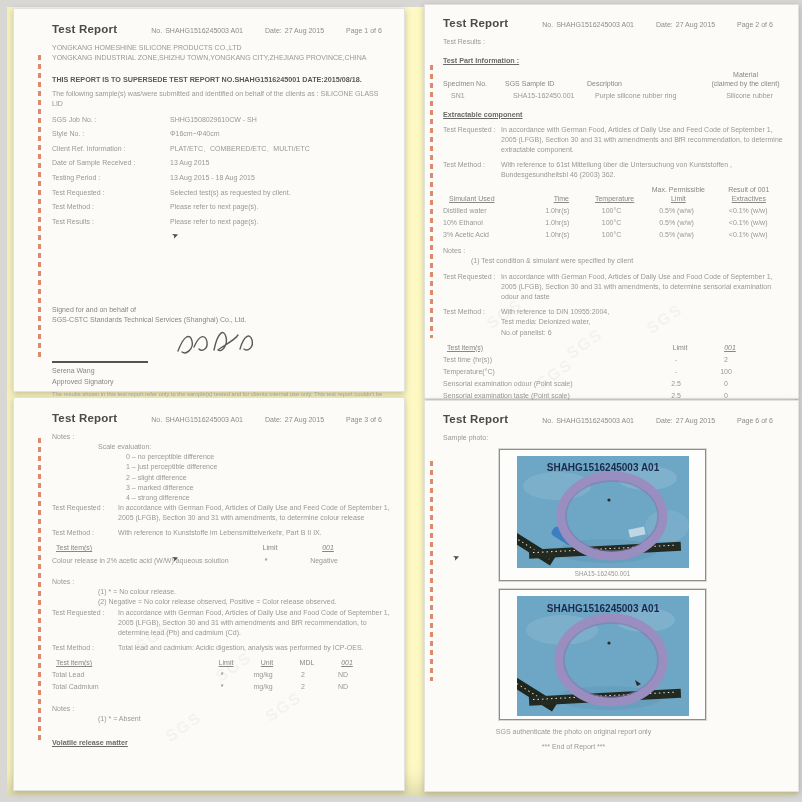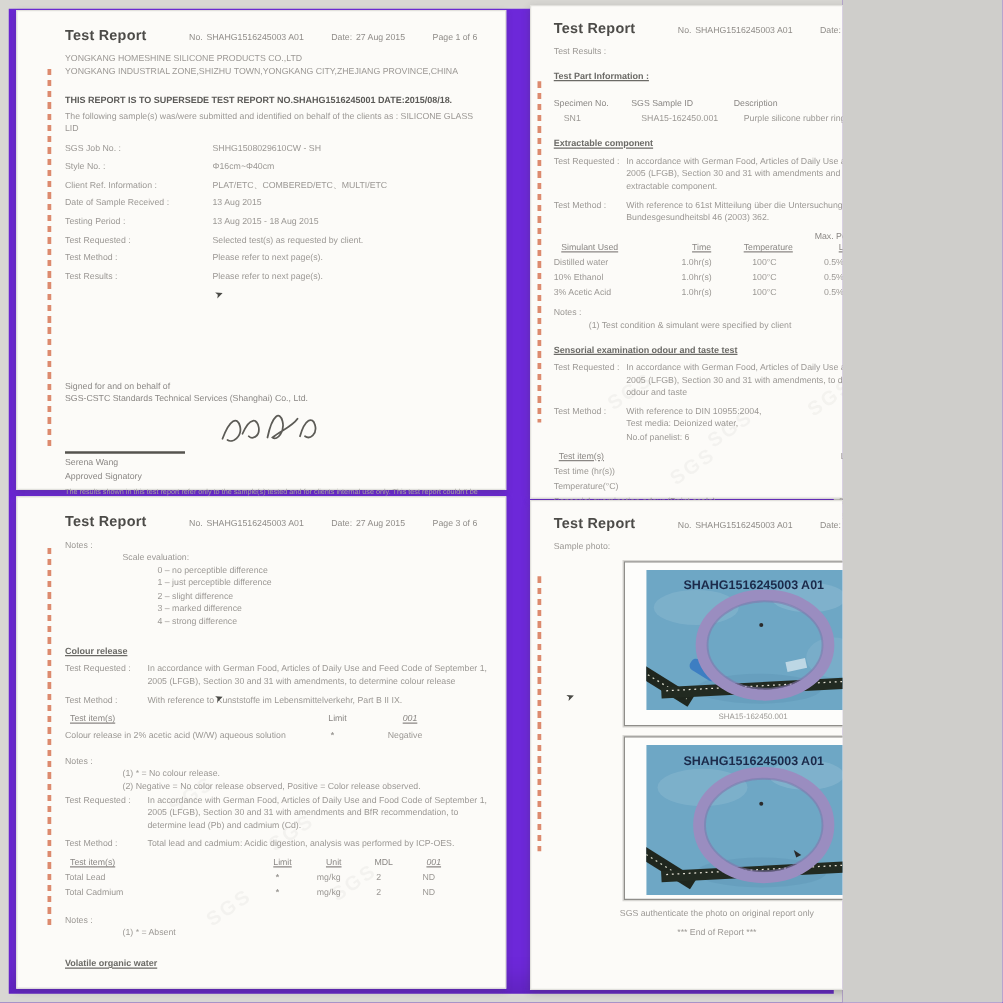--- a/index.html
+++ b/index.html
@@ -1,16 +1,16 @@
 <!DOCTYPE html>
 <html><head>
 <meta charset="utf-8">
 <style>
   html,body{margin:0;padding:0;background:#cfcecb;}
-  .canvas{position:relative;width:674px;height:802px;background:#6d28d9;overflow:hidden;
+  .canvas{position:relative;width:802px;height:802px;background:#fef9c3;overflow:hidden;
           box-shadow:inset 0 0 0 7px #d8d7d3, inset 0 -16px 22px rgba(0,0,0,.14);
           font-family:"Liberation Sans", sans-serif;}
   .page{position:absolute;background:#fcfbf8;box-shadow:0 2px 6px rgba(60,60,55,.30);border:1px solid #e2e1dd;}
   #page1{left:13px;top:8px;width:390px;height:382px;}
   #page2{left:424px;top:4px;width:373px;height:393px;}
   #page3{left:13px;top:397px;width:390px;height:392px;}
   #page4{left:424px;top:400px;width:373px;height:390px;}
   .redstrip{position:absolute;width:2.5px;background:repeating-linear-gradient(#cf5a33 0 5px, transparent 5px 9px);opacity:.7;}
   .page-inner{position:relative;height:100%;box-sizing:border-box;}
   #page1 .page-inner,#page3 .page-inner{padding:14px 14px 0 38px;}
@@ -188,21 +188,20 @@
           <span class="cell" style="width:52px;text-align:center;">1.0hr(s)</span>
           <span class="cell" style="width:60px;text-align:center;">100°C</span>
           <span class="cell" style="width:74px;text-align:center;">0.5% (w/w)</span>
           <span class="cell" style="width:74px;text-align:center;">&lt;0.1% (w/w)</span>
         </div>
       </div>
 
       <div class="t" style="margin-top:6px;">Notes :</div>
       <div class="t" style="padding-left:28px;margin-bottom:6px;">(1) Test condition &amp; simulant were specified by client</div>
 
-      <div class="sechead">Sensorial examination odour and taste test</div>
       <div class="reqrow">
         <span class="t rlabel">Test Requested :</span>
         <span class="t rtext">In accordance with German Food, Articles of Daily Use and Food Code of September 1, 2005 (LFGB), Section 30 and 31 with amendments, to determine sensorial examination odour and taste</span>
       </div>
       <div class="reqrow">
         <span class="t rlabel">Test Method :</span>
         <span class="t rtext">
           <span>With reference to DIN 10955:2004,</span><br>
           <span>Test media: Deionized water,</span><br>
           <span>No.of panelist: 6</span>
@@ -255,21 +254,20 @@
         <span class="pmeta m3">Page 3 of 6</span>
       </div>
       <div class="t">Notes :</div>
       <div class="t" style="padding-left:46px;">Scale evaluation:</div>
       <div class="t" style="padding-left:74px;">0 – no perceptible difference</div>
       <div class="t" style="padding-left:74px;">1 – just perceptible difference</div>
       <div class="t" style="padding-left:74px;">2 – slight difference</div>
       <div class="t" style="padding-left:74px;">3 – marked difference</div>
       <div class="t" style="padding-left:74px;">4 – strong difference</div>
 
-      <div class="sechead" style="margin-top:13px;">Colour release</div>
       <div class="reqrow">
         <span class="t rlabel">Test Requested :</span>
         <span class="t rtext">In accordance with German Food, Articles of Daily Use and Feed Code of September 1, 2005 (LFGB), Section 30 and 31 with amendments, to determine colour release</span>
       </div>
       <div class="reqrow">
         <span class="t rlabel">Test Method :</span>
         <span class="t rtext">With reference to Kunststoffe im Lebensmittelverkehr, Part B II IX.</span>
       </div>
 
       <div class="tbl">
@@ -320,21 +318,21 @@
           <span class="cell" style="width:40px;text-align:center;font-weight:bold;">*</span>
           <span class="cell" style="width:42px;text-align:center;">mg/kg</span>
           <span class="cell" style="width:38px;text-align:center;">2</span>
           <span class="cell" style="width:42px;text-align:center;">ND</span>
         </div>
       </div>
 
       <div class="t" style="margin-top:12px;">Notes :</div>
       <div class="t" style="padding-left:46px;">(1) * = Absent</div>
 
-      <div class="sechead" style="margin-top:14px;">Volatile organic water</div>
+      <div class="sechead" style="margin-top:14px;">Volatile release matter</div>
     </div>
   </div>
 
   <div class="page" id="page4">
     <div class="redstrip" style="left:5px;top:60px;bottom:110px;"></div>
     <div class="page-inner">
       <div class="phead">
         <span class="ptitle">Test Report</span>
         <span class="pmeta m1">No.</span>
         <span class="pmeta" style="margin-left:3px;">SHAHG1516245003  A01</span>

